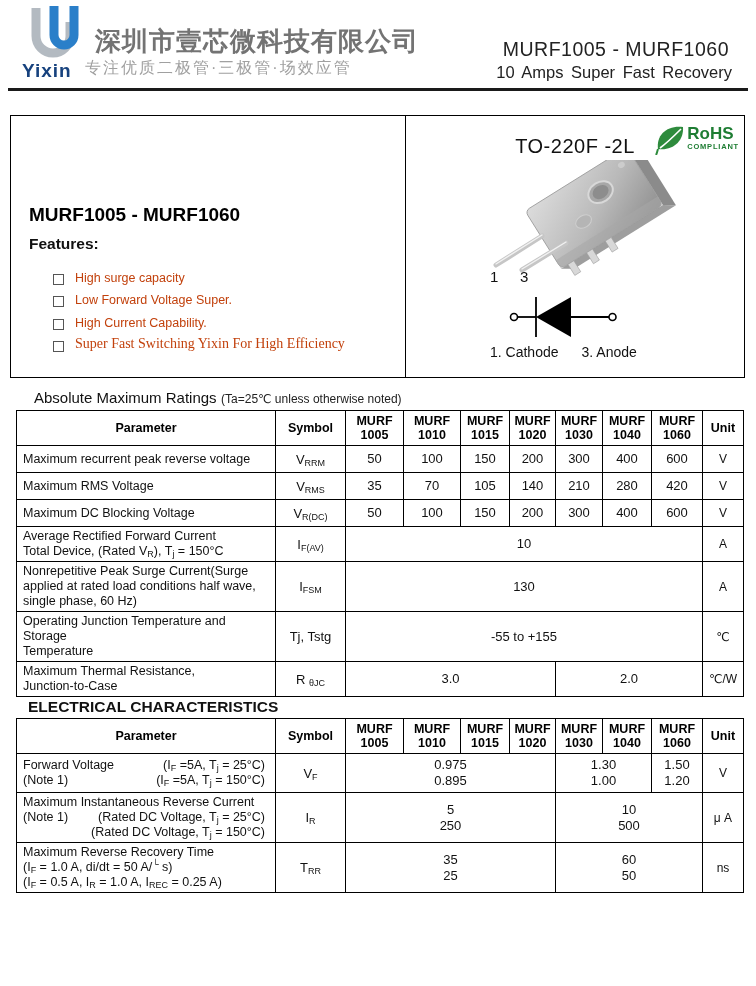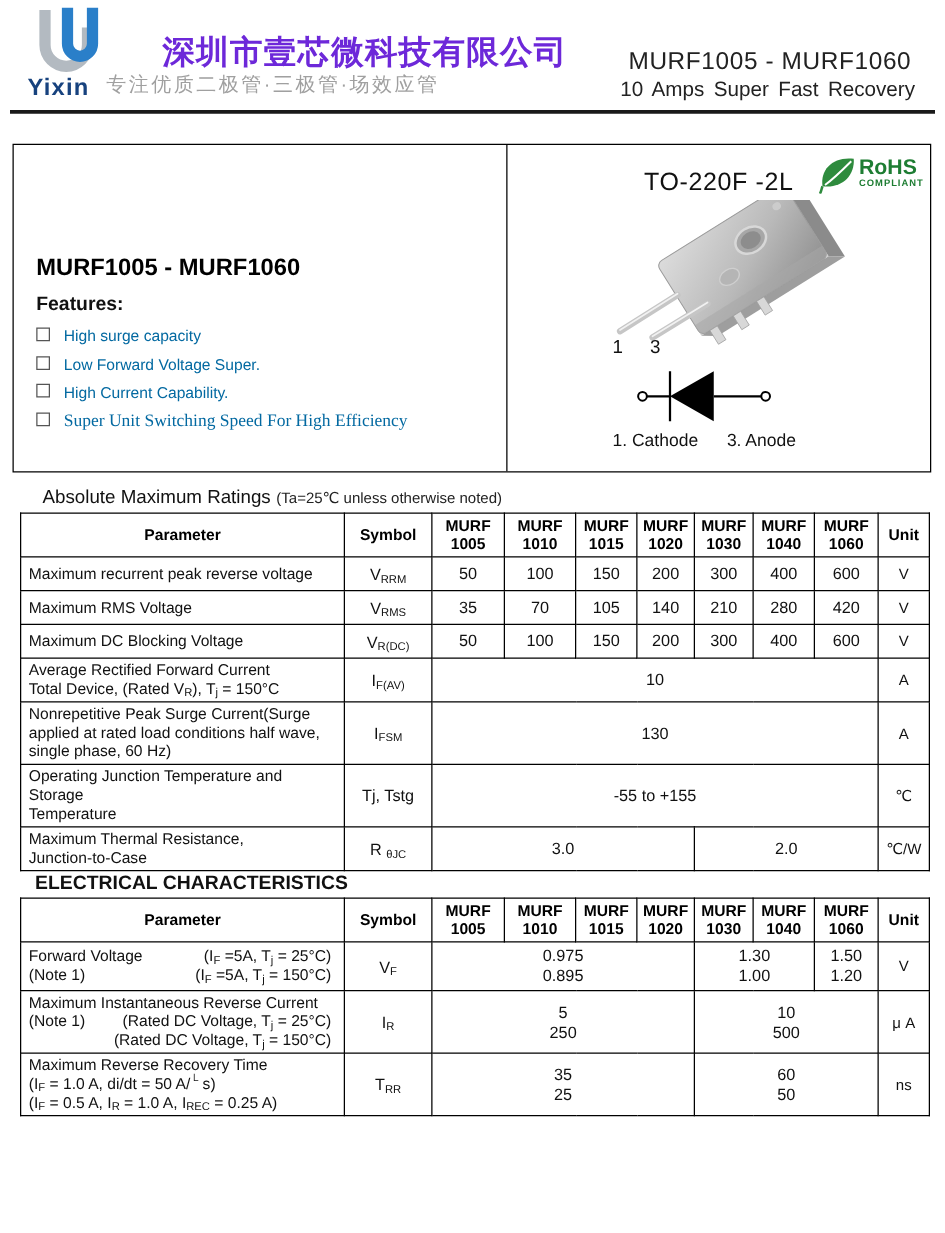--- a/index.html
+++ b/index.html
@@ -8,39 +8,39 @@
     position:relative; width:756px; height:986px; background:#fff;
     font-family:"Liberation Sans","DejaVu Sans",sans-serif; color:#111;
     overflow:hidden;
   }
 
   
   .logo-svg { position:absolute; left:24px; top:6px; }
   .logo-word { position:absolute; left:22px; top:60px; font-size:19px; font-weight:bold;
                color:#17427e; letter-spacing:1px;text-align:center; }
   .company-cn { position:absolute; left:95px; top:24px; font-size:26px; font-weight:bold;
-                color:#6d28d9; letter-spacing:1px;margin-left:35px; }
+                color:#737373; letter-spacing:1px; }
   .tagline-cn { position:absolute; left:85px; top:58px; font-size:16px; color:#a0a0a0;
                 letter-spacing:2px; }
   .hdr-part   { position:absolute; right:27px; top:38px; font-size:19.5px; color:#222;
                 letter-spacing:0.5px; }
   .hdr-sub    { position:absolute; right:24px; top:63px; font-size:16.5px; color:#222;
                 word-spacing:3px; }
   .hdr-rule   { position:absolute; left:8px; top:88px; width:740px; height:3px; background:#1a1a1a; }
 
   
   .main-box { position:absolute; left:10px; top:115px; width:735px; height:263px;
               border:1.5px solid #000; display:flex; }
   .box-left { width:395px; border-right:1.5px solid #000; position:relative; padding:88px 0 0 18px; }
   .box-right{ flex:1; position:relative; }
 
   .prod-title { font-size:19px; font-weight:bold; color:#000; }
   .features-h { font-size:15.5px; font-weight:bold; margin-top:9px; }
   .features-ul { list-style:none; margin-top:9px; }
-  .features-ul li { display:flex; align-items:flex-start; height:22.5px; font-size:12.5px; color:#0369a1; }
+  .features-ul li { display:flex; align-items:flex-end; height:22.5px; font-size:12.5px; color:#c2410c;margin-left:24px; }
   .features-ul li:nth-child(4) { font-family:"Liberation Serif","DejaVu Serif",serif; font-size:14px; }
   .cbx { display:inline-block; width:11px; height:11px; border:1.5px solid #555;
          margin-right:11px; flex:0 0 auto; }
 
   .pkg-title { position:absolute; top:19px; left:0; width:100%; text-align:center;
                font-size:20px; color:#111; letter-spacing:0.5px; }
   .rohs { position:absolute; top:5px; right:5px; display:flex; align-items:center; gap:2px; }
   .rohs-txt { display:flex; flex-direction:column; line-height:1; }
   .rohs-l1 { font-size:17px; font-weight:bold; color:#1e7d33; }
   .rohs-l2 { font-size:7.5px; font-weight:bold; color:#1e7d33; letter-spacing:0.8px; margin-top:1px; }
@@ -114,21 +114,21 @@
           <li>
             <span class="cbx"></span>
             <span>Low Forward Voltage Super.</span>
           </li>
           <li>
             <span class="cbx"></span>
             <span>High Current Capability.</span>
           </li>
           <li>
             <span class="cbx"></span>
-            <span>Super Unit Switching Speed For High Efficiency</span>
+            <span>Super Fast Switching Yixin For High Efficiency</span>
           </li>
         </ul>
     </div>
 
     <div class="box-right">
       <div class="pkg-title">TO-220F -2L</div>
 
       <div class="rohs">
         <svg width="30" height="34" viewBox="0 0 30 34">
           <path d="M3,28 C1,14 12,4 28,6 C29,20 18,30 3,28 Z" fill="#2e8b3d"></path>

